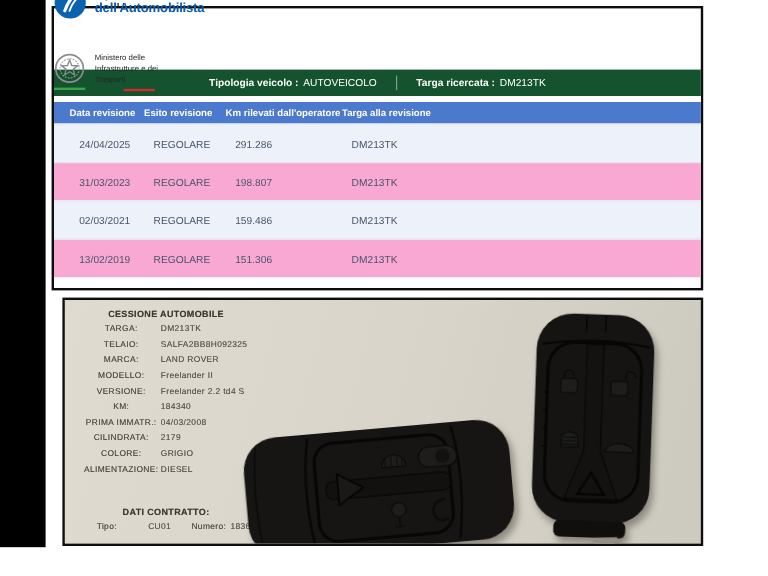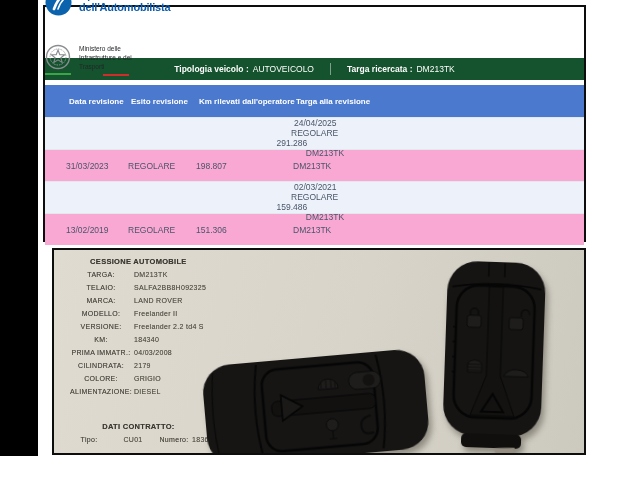--- a/index.html
+++ b/index.html
@@ -20,23 +20,23 @@
   .green-underline { width:26px; height:2px; background:#3aa546; margin-top:3px; }
   .ministry-text { font-size:6.5px; line-height:9px; color:#23272b; }
   .red-underline { width:26px; height:2px; background:#d02c2c; margin-top:3px; margin-left:24px; }
 
   .navy-bar { height:22px; background:#14532d; color:#fff; display:flex; align-items:center; justify-content:center; font-size:8.5px; }
   .navy-bar .lbl { font-weight:bold; margin-right:4px; }
   .navy-bar .val { font-weight:normal; }
   .navy-divider { width:1px; height:12px; background:rgba(255,255,255,0.45); margin:0 16px; }
 
   .tbl-gap { height:5px; background:#fff; }
-  .thead { height:32px; background:#4b79ce; color:#fff; font-size:8px; font-weight:bold; display:flex; align-items:center; padding-left:24px; }
+  .thead { height:18px; background:#4b79ce; color:#fff; font-size:8px; font-weight:bold; display:flex; align-items:center; padding-left:13px; }
   .trow { height:32px; display:flex; align-items:center; padding-left:21px; font-size:8.5px; color:#4a5568; background:#f9a8d4; border-top:1px solid #e3e7ee; }
-  .trow.alt { background:#edf2fa;flex-direction:column; }
+  .trow.alt { background:#edf2fa; }
   .c1 { width:62px; } .c2 { width:68px; } .c3 { width:97px; } .c4 { flex:1; }
 
   
   .panel-photo { position:absolute; left:52px; top:248px; width:534px; height:207px; border:2px solid #0d0d0d; overflow:hidden;
                  background:linear-gradient(105deg,#dfdbd0 0%,#d8d4c9 55%,#ccc9bf 100%);text-align:center; }
   .doc { position:absolute; left:14px; top:5px; font-size:7px; letter-spacing:0.3px; color:#56534b; text-shadow:0 0 0.5px rgba(86,83,75,0.7); }
   .doc-title { font-weight:bold; color:#3b3933; font-size:7.5px; line-height:13px; }
   .doc-row { display:flex; line-height:13px; }
   .doc-row .dl { width:66px; color:#4e4b44; }
   .doc-row .dv { color:#5a574e; }

